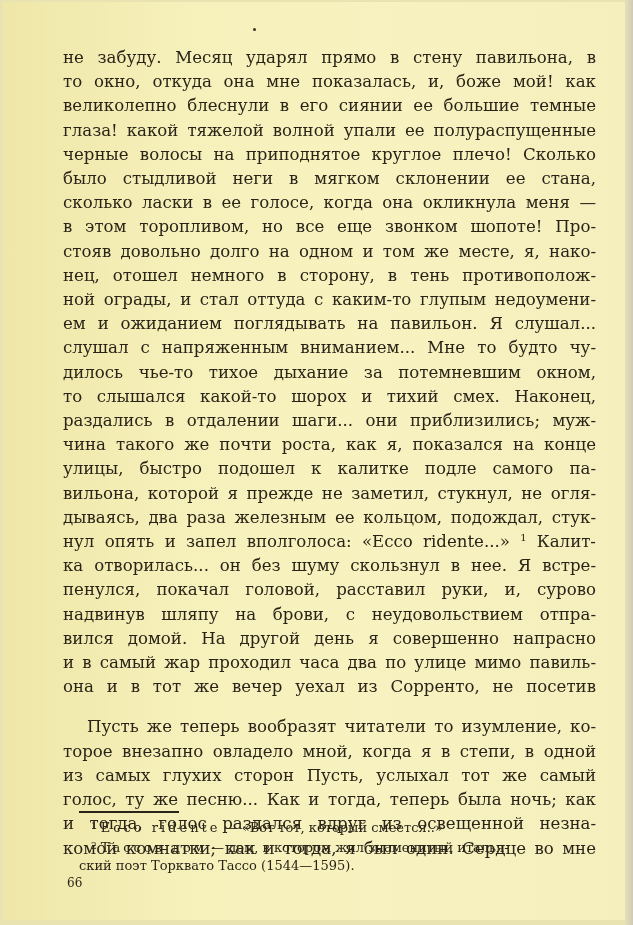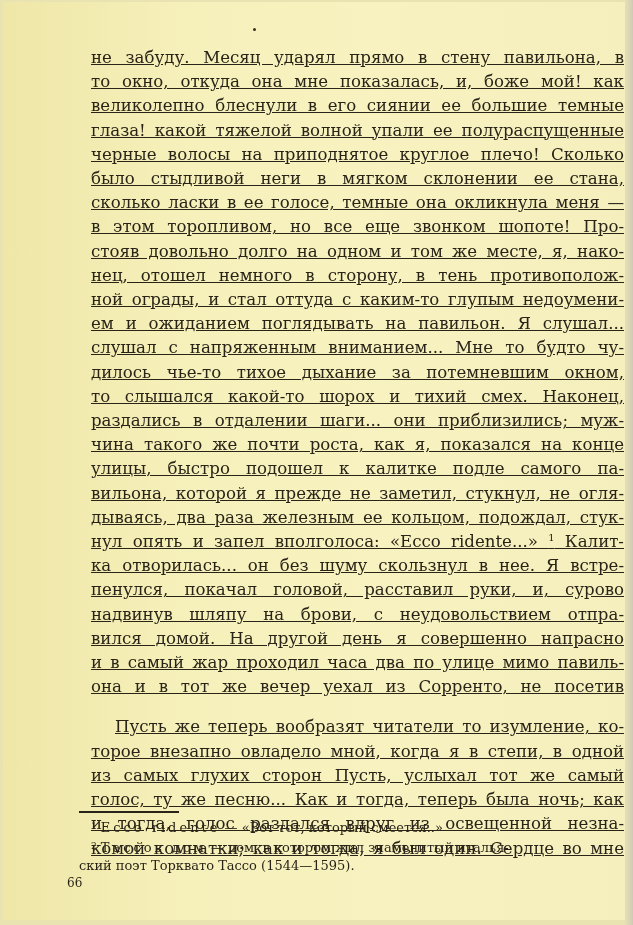--- a/index.html
+++ b/index.html
@@ -16,23 +16,23 @@
     }
     .spine {
       position: absolute; right: 0; top: 0; width: 8px; height: 925px;
       background: linear-gradient(90deg, #e6dfb5, #d9d4b8 60%, #cfcab4);
     }
     .dot {
       position: absolute; left: 250px; top: 26px; width: 3px; height: 3px;
       background: #3a3020; border-radius: 50%;
     }
     .text {
-      position: absolute; left: 88px; top: 44px; width: 533px;
+      position: absolute; left: 60px; top: 44px; width: 533px;
       font-size: 16.6px; line-height: 24.2px;
-      text-align: justify; text-align-last: justify; text-decoration: underline;
+      text-align: justify; text-align-last: justify;
     }
     .line { display: block; white-space: nowrap; text-align: justify; text-align-last: justify; }
     .line.last { text-align-last: left; }
     .line.indent { padding-left: 24px; margin-top: 16px; }
     .rule {
       position: absolute; left: 76px; top: 809px; width: 100px; height: 1.5px; background: #2a2418;
     }
     .notes {
       position: absolute; left: 76px; top: 815px; width: 533px;
       font-size: 13px; line-height: 18px;
@@ -52,21 +52,21 @@
 <div class="page">
   <div class="dot"></div>
 
   <div class="text">
     <span class="line">не забуду. Месяц ударял прямо в стену павильона, в</span>
     <span class="line">то окно, откуда она мне показалась, и, боже мой! как</span>
     <span class="line">великолепно блеснули в его сиянии ее большие темные</span>
     <span class="line">глаза! какой тяжелой волной упали ее полураспущенные</span>
     <span class="line">черные волосы на приподнятое круглое плечо! Сколько</span>
     <span class="line">было стыдливой неги в мягком склонении ее стана,</span>
-    <span class="line">сколько ласки в ее голосе, темные она окликнула меня —</span>
+    <span class="line">сколько ласки в ее голосе, когда она окликнула меня —</span>
     <span class="line">в этом торопливом, но все еще звонком шопоте! Про-</span>
     <span class="line">стояв довольно долго на одном и том же месте, я, нако-</span>
     <span class="line">нец, отошел немного в сторону, в тень противополож-</span>
     <span class="line">ной ограды, и стал оттуда с каким-то глупым недоумени-</span>
     <span class="line">ем и ожиданием поглядывать на павильон. Я слушал...</span>
     <span class="line">слушал с напряженным вниманием... Мне то будто чу-</span>
     <span class="line">дилось чье-то тихое дыхание за потемневшим окном,</span>
     <span class="line">то слышался какой-то шорох и тихий смех. Наконец,</span>
     <span class="line">раздались в отдалении шаги... они приблизились; муж-</span>
     <span class="line">чина такого же почти роста, как я, показался на конце</span>

